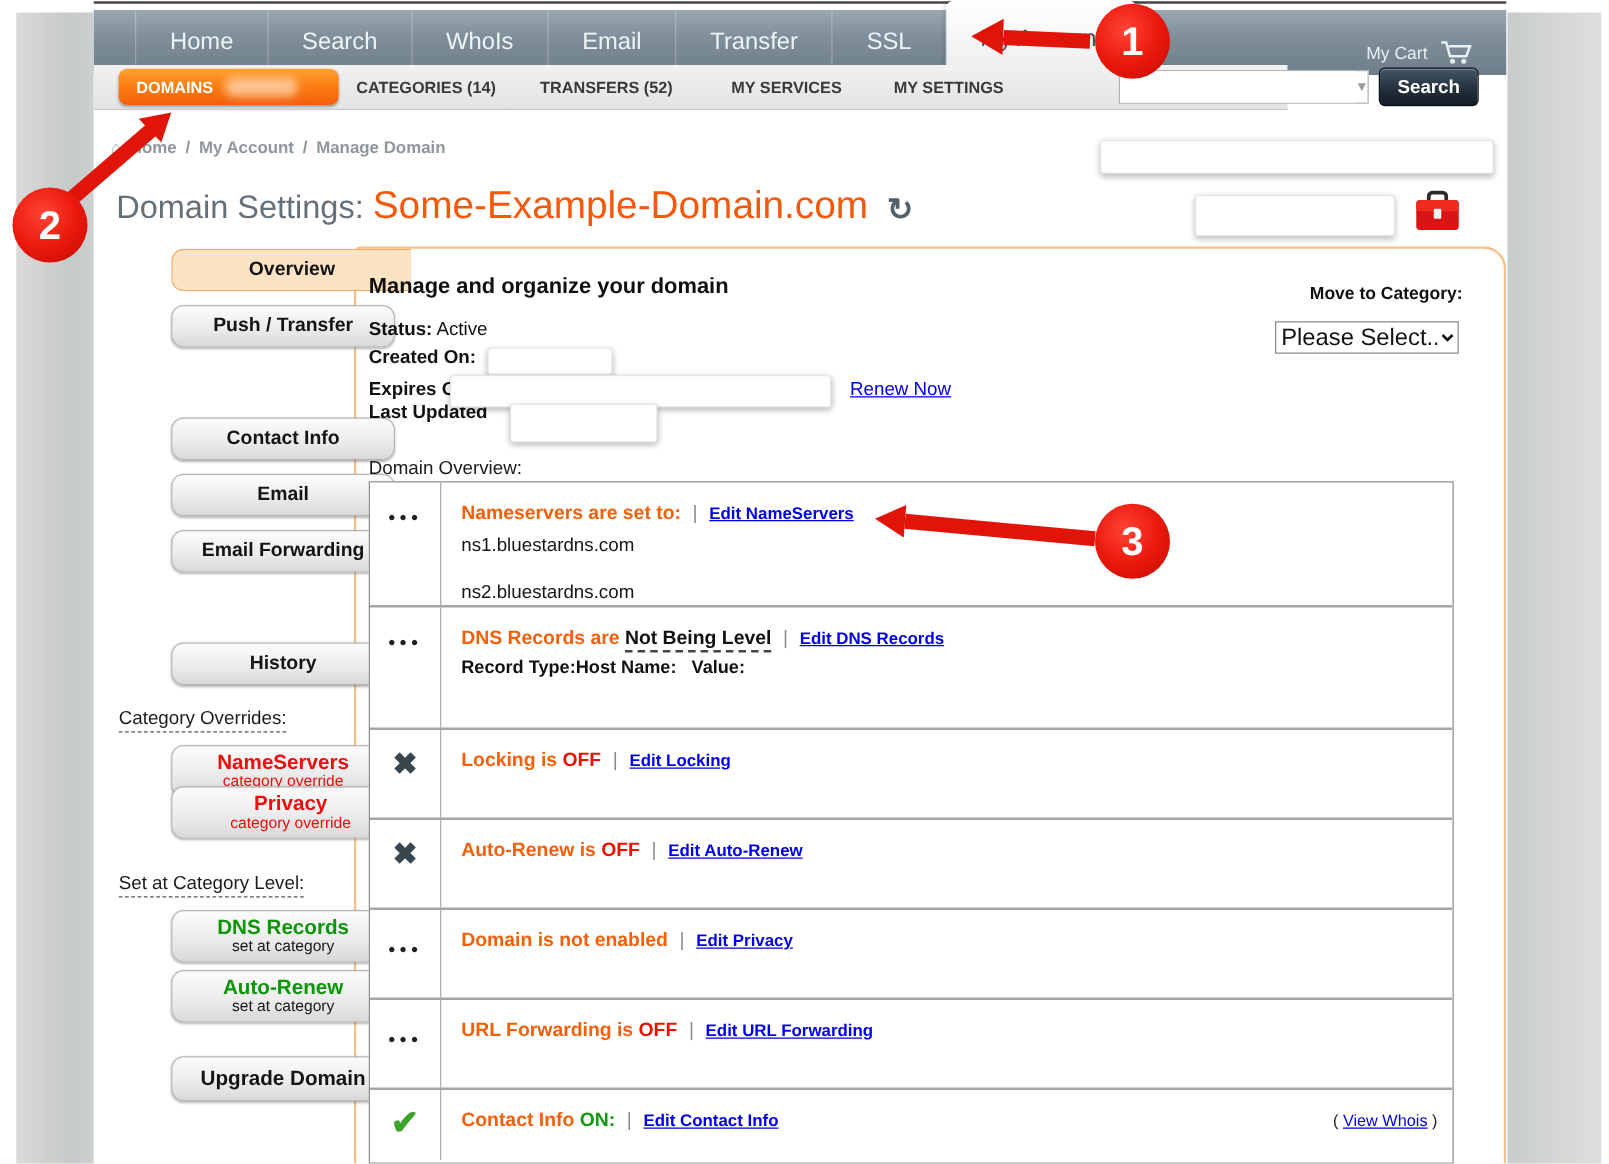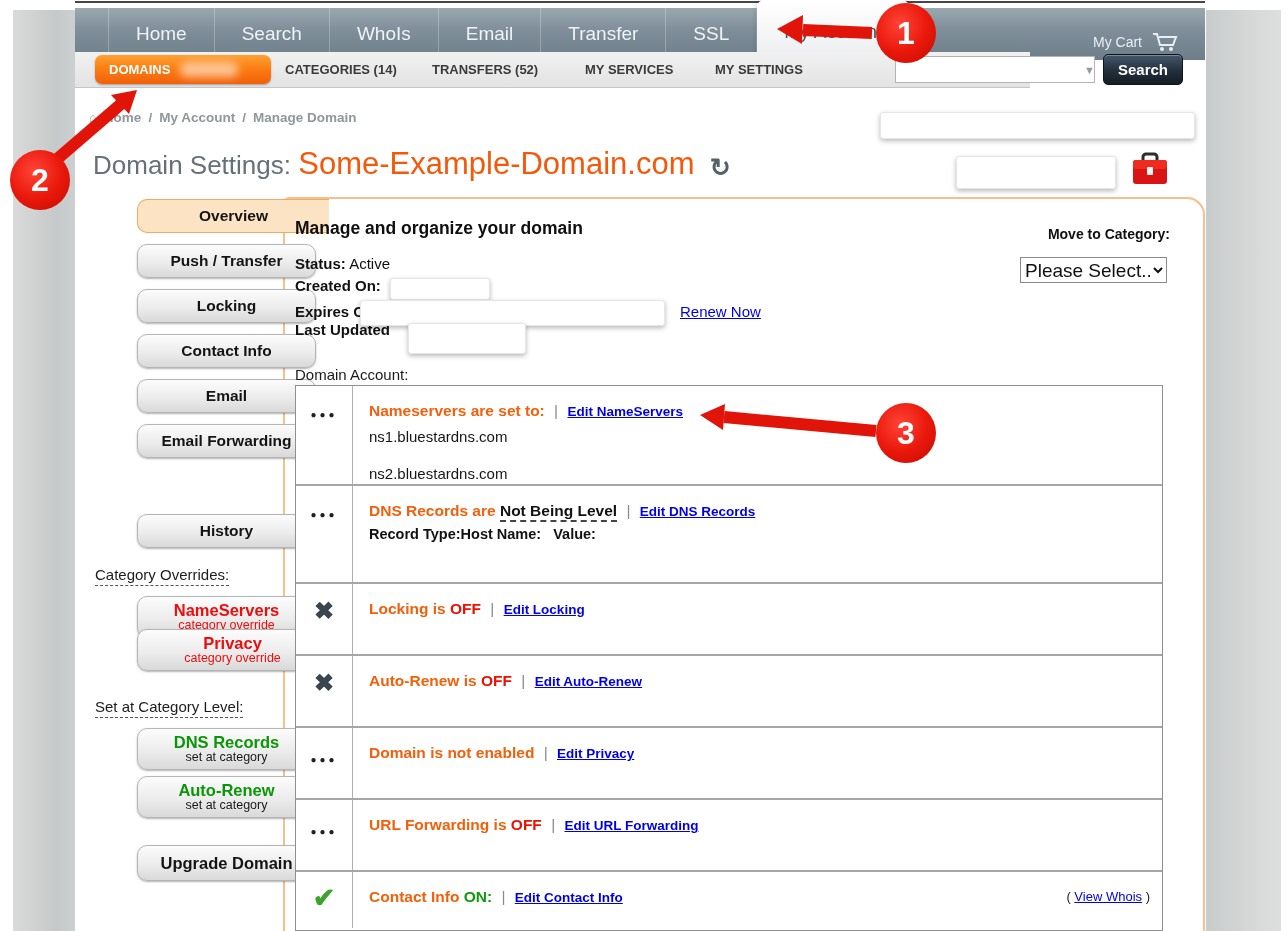--- a/index.html
+++ b/index.html
@@ -200,21 +200,20 @@
       <path d="M14 13 v-4 a3 3 0 0 1 3 -3 h8 a3 3 0 0 1 3 3 v4" fill="none" stroke="#2d2d2d" stroke-width="3"></path>
       <rect x="4" y="12" width="34" height="24" rx="3" fill="#d91414"></rect>
       <rect x="4" y="12" width="34" height="9" rx="3" fill="#ef2a1e"></rect>
       <rect x="18" y="19" width="6" height="8" rx="1" fill="#f2f2f2"></rect>
     </svg>
 
     <div class="panel"></div>
 
     <div class="sbtn sb-0 active">Overview</div>
     <div class="sbtn sb-1">Push / Transfer</div>
-    <div class="sbtn sb-2">Locking</div>
     <div class="sbtn sb-3">Contact Info</div>
     <div class="sbtn sb-4">Email</div>
     <div class="sbtn sb-5">Email Forwarding</div>
     <div class="sbtn sb-7">History</div>
 
     <div class="side-label lbl-overrides">Category Overrides:</div>
     <div class="sbtn sbtn2 red-btn ov-0">
       <span class="l1">NameServers</span>
       <span class="l2">category override</span>
     </div>
@@ -253,21 +252,21 @@
     </div>
     <div class="m-abs info-line lu-line">
       <b>Last Updated</b>
     </div>
     <div class="dash-under"></div>
     <div class="redact redact-3"></div>
     <div class="redact redact-4"></div>
     <div class="redact redact-5"></div>
     <a class="m-abs renew blue">Renew Now</a>
 
-    <div class="m-abs ovw-label">Domain Account:</div>
+    <div class="m-abs ovw-label">Domain Overview:</div>
 
     <div class="dtable">
 
       <div class="drow r-h1">
         <div class="drow-icon">
           <span class="ic-dots">●●●</span>
         </div>
         <div class="drow-body">
           <div class="row-title">
             <span class="t-orange">Nameservers are set to:</span>

